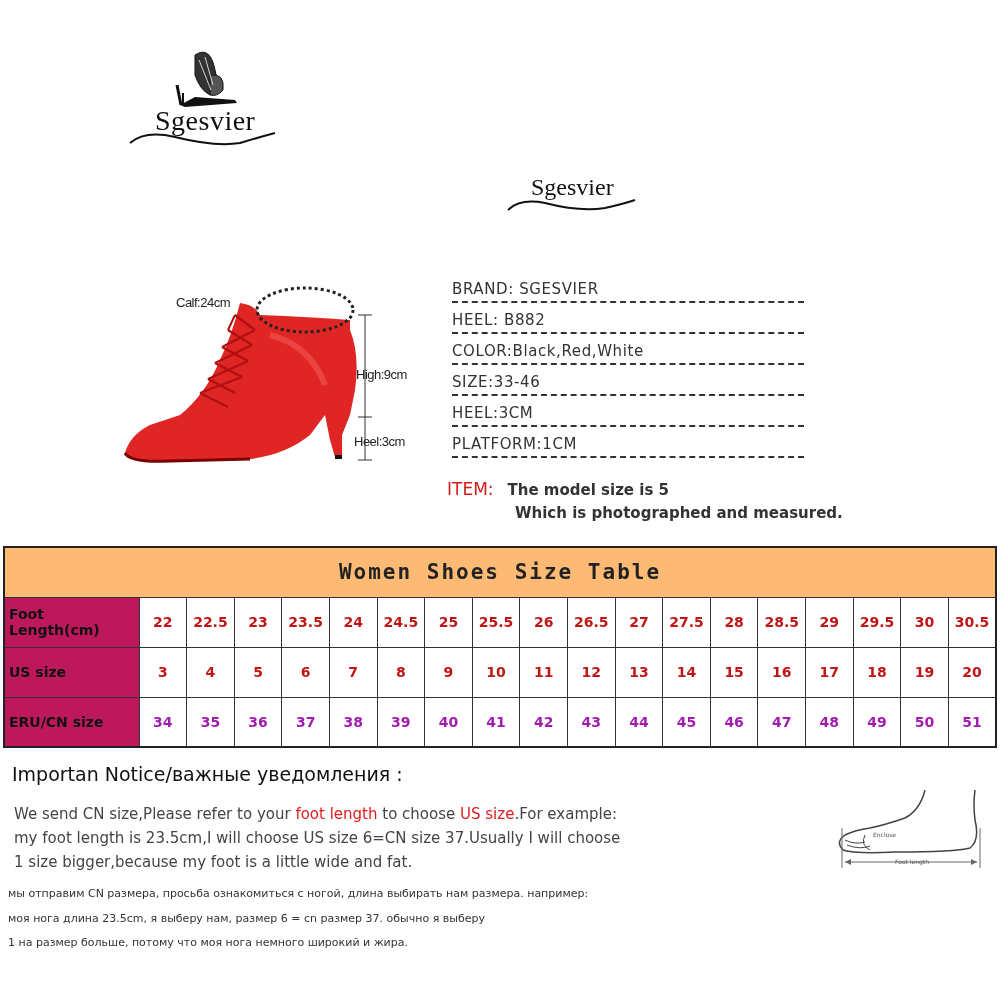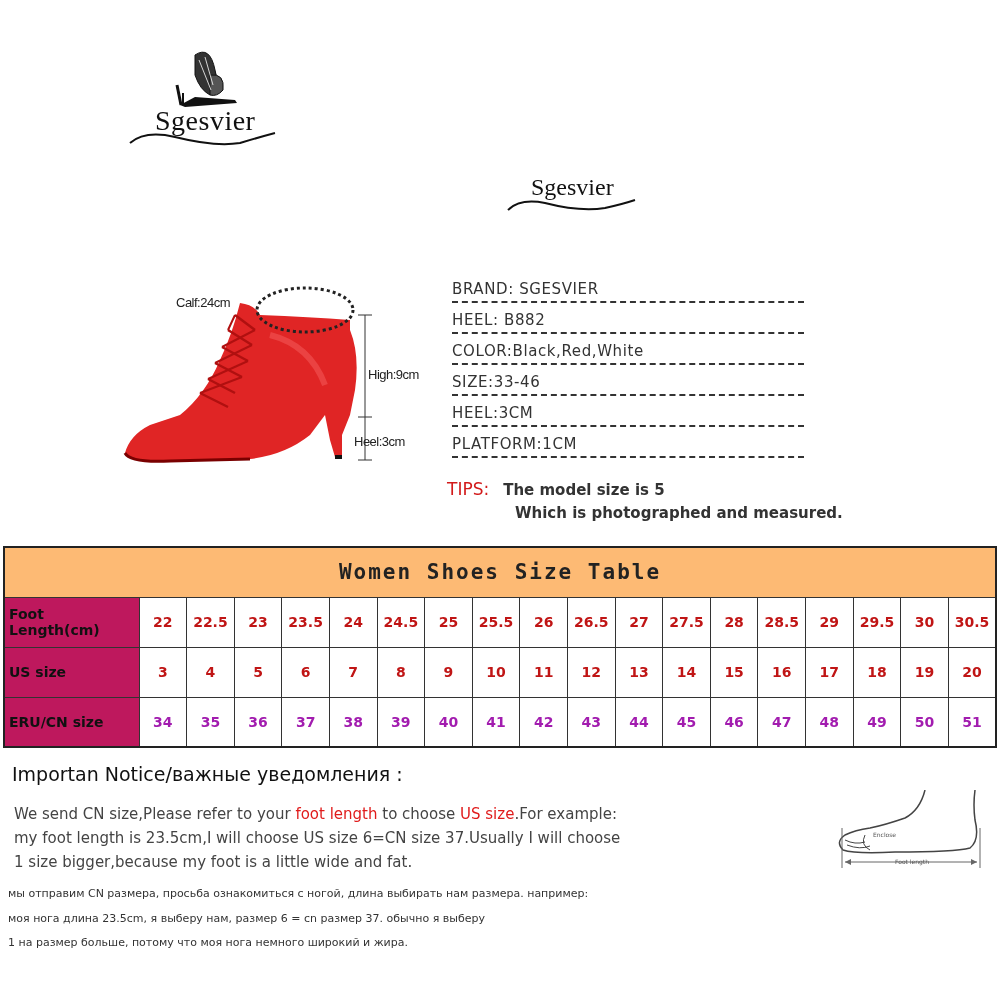--- a/index.html
+++ b/index.html
@@ -86,21 +86,21 @@
     <path d="M160 60 Q200 70 215 110" stroke="#f56060" stroke-width="6" fill="none" opacity="0.5"></path>
 
     <ellipse cx="195" cy="35" rx="48" ry="22" fill="none" stroke="#222" stroke-width="3" stroke-dasharray="3 3"></ellipse>
 
     <line x1="255" y1="40" x2="255" y2="185" stroke="#333" stroke-width="1"></line>
     <line x1="248" y1="40" x2="262" y2="40" stroke="#333" stroke-width="1"></line>
     <line x1="248" y1="142" x2="262" y2="142" stroke="#333" stroke-width="1"></line>
     <line x1="248" y1="185" x2="262" y2="185" stroke="#333" stroke-width="1"></line>
   </svg>
   <span class="meas" style="left:66px; top:20px;">Calf:24cm</span>
-  <span class="meas" style="left:246px; top:92px;padding-left:12px;">High:9cm</span>
+  <span class="meas" style="left:246px; top:92px;">High:9cm</span>
   <span class="meas" style="left:244px; top:159px;">Heel:3cm</span>
 </div>
 
 <div class="specs">
   <div class="spec-row">
       <span>BRAND: SGESVIER</span>
     </div>
   <div class="spec-row">
       <span>HEEL: B882</span>
     </div>
@@ -112,21 +112,21 @@
     </div>
   <div class="spec-row">
       <span>HEEL:3CM</span>
     </div>
   <div class="spec-row">
       <span>PLATFORM:1CM</span>
     </div>
 </div>
 
 <div class="tips">
-  <span class="tl">TIPS:</span><span class="l1">The model size is 5</span>
+  <span class="tl">ITEM:</span><span class="l1">The model size is 5</span>
 </div>
 <div class="tips2">Which is photographed and measured.</div>
 
 <table class="size-table">
   <colgroup>
     <col style="width:135px">
     <col>
       <col>
       <col>
       <col>

